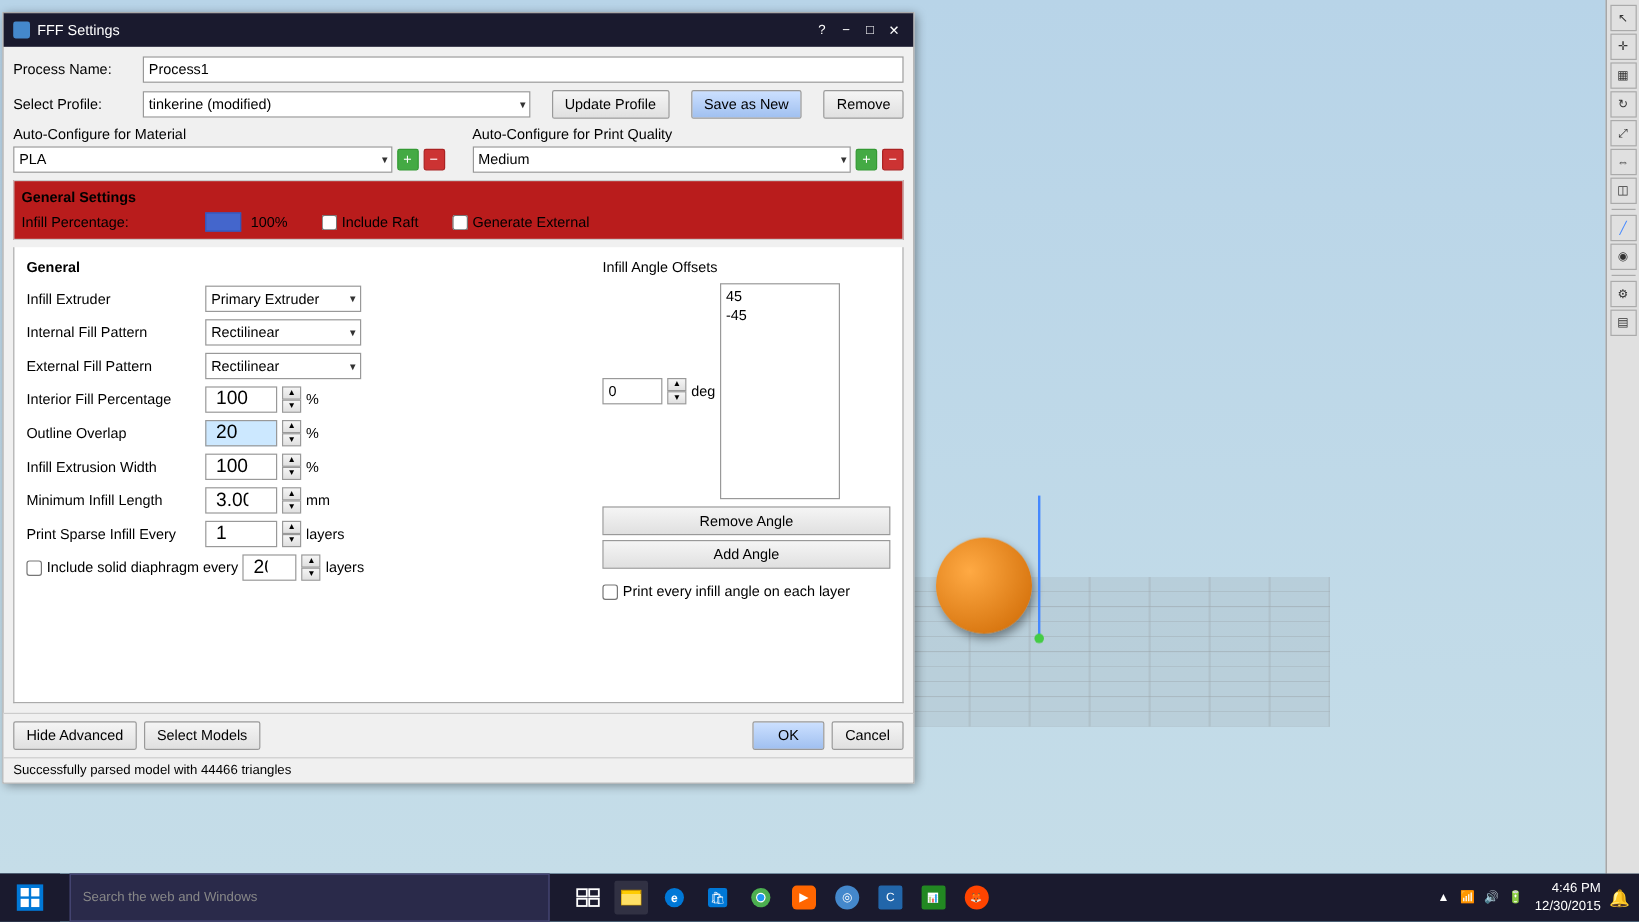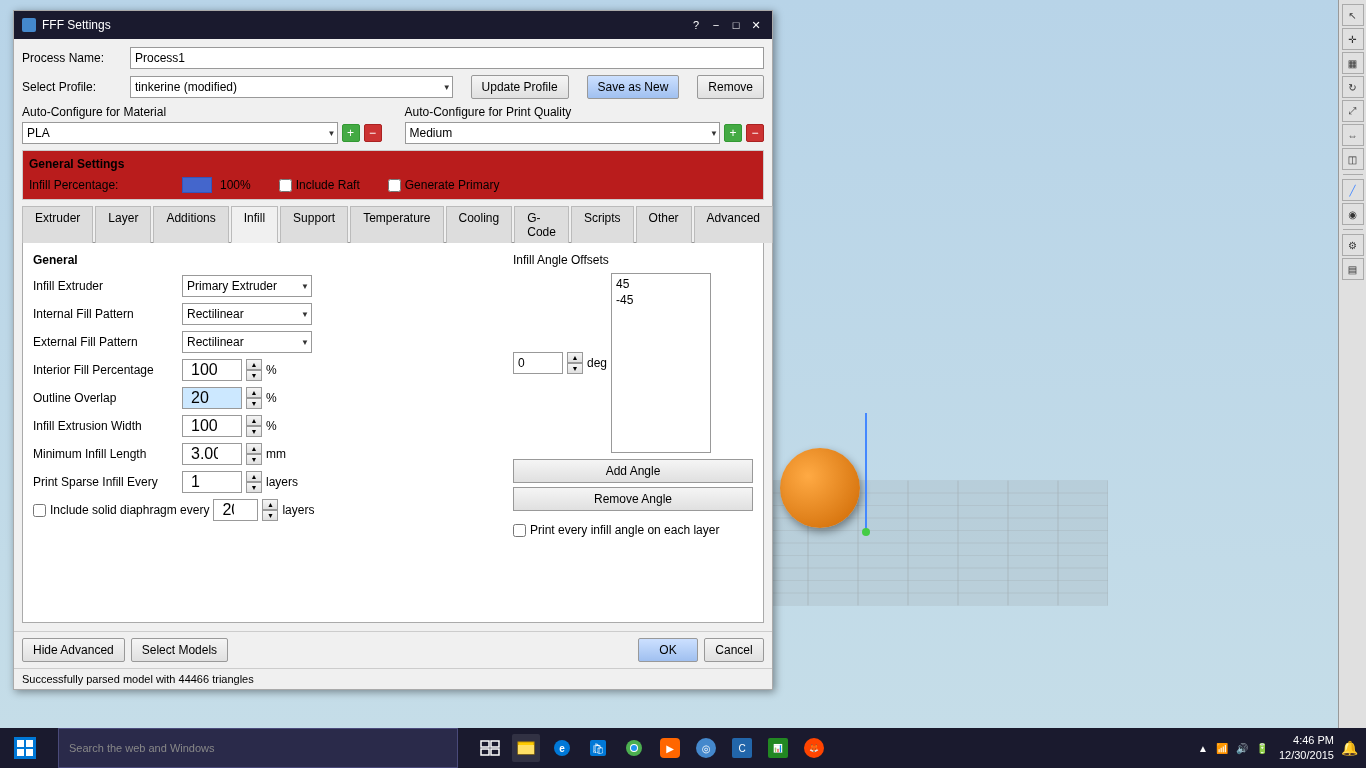--- a/index.html
+++ b/index.html
@@ -10,21 +10,21 @@
 
     
     .viewport { position: absolute; top: 0; left: 0; right: 0; bottom: 40px; background: linear-gradient(180deg, #b8d4e8 0%, #c5dde8 100%); overflow: hidden; }
 
     
     .right-toolbar { position: absolute; right: 0; top: 0; bottom: 40px; width: 28px; background: #e0e0e0; border-left: 1px solid #999; display: flex; flex-direction: column; align-items: center; padding: 4px 0; gap: 2px; z-index: 10; }
     .toolbar-btn { width: 22px; height: 22px; background: #e0e0e0; border: 1px solid #aaa; display: flex; align-items: center; justify-content: center; cursor: pointer; font-size: 10px; color: #333; }
     .toolbar-separator { width: 20px; height: 1px; background: #aaa; margin: 2px 0; }
 
     
-    .dialog { position: absolute; top: 10px; left: 13px; width: 760px; background: #f0f0f0; border: 1px solid #aaa; box-shadow: 2px 2px 8px rgba(0,0,0,0.4); z-index: 100; }
+    .dialog { position: absolute; top: 10px; left: 2px; width: 760px; background: #f0f0f0; border: 1px solid #aaa; box-shadow: 2px 2px 8px rgba(0,0,0,0.4); z-index: 100; }
     .dialog-titlebar { background: #1a1a2e; color: white; padding: 4px 8px; display: flex; align-items: center; justify-content: space-between; height: 28px; }
     .dialog-titlebar-left { display: flex; align-items: center; gap: 6px; }
     .dialog-titlebar-icon { width: 14px; height: 14px; background: #4488cc; border-radius: 2px; }
     .dialog-titlebar-title { font-size: 12px; color: white; }
     .dialog-titlebar-controls { display: flex; gap: 4px; }
     .title-btn { width: 16px; height: 16px; background: transparent; border: none; color: white; cursor: pointer; font-size: 11px; display: flex; align-items: center; justify-content: center; }
 
     .dialog-body { padding: 8px; }
 
     
@@ -248,38 +248,25 @@
         <div class="infill-row">
           <span class="field-label">Infill Percentage:</span>
           <div class="infill-bar"></div>
           <span class="infill-percent">100%</span>
           <div style="display:flex;align-items:center;gap:4px;margin-left:20px">
             <input type="checkbox" style="">
             <label class="checkbox-label">Include Raft</label>
           </div>
           <div style="display:flex;align-items:center;gap:4px;margin-left:20px">
             <input type="checkbox" style="">
-            <label class="checkbox-label">Generate Primary</label>
+            <label class="checkbox-label">Generate External</label>
           </div>
         </div>
       </div>
 
-      <div class="tabs-container">
-        <div class="tab">Extruder</div>
-        <div class="tab">Layer</div>
-        <div class="tab">Additions</div>
-        <div class="tab active">Infill</div>
-        <div class="tab">Support</div>
-        <div class="tab">Temperature</div>
-        <div class="tab">Cooling</div>
-        <div class="tab">G-Code</div>
-        <div class="tab">Scripts</div>
-        <div class="tab">Other</div>
-        <div class="tab">Advanced</div>
-      </div>
 
       <div class="tab-content">
         <div class="tab-content-inner">
 
           <div class="tab-left">
             <div class="section-title">General</div>
 
             <div class="field-row">
               <span class="field-label">Infill Extruder</span>
               <div class="dropdown-wrapper">
@@ -383,22 +370,22 @@
               </div>
               <span>deg</span>
 
               <div class="angle-list">
                 <div class="angle-list-item">45</div>
                 <div class="angle-list-item">-45</div>
               </div>
             </div>
 
             <div class="angle-buttons">
+              <button class="angle-btn">Remove Angle</button>
               <button class="angle-btn">Add Angle</button>
-              <button class="angle-btn">Remove Angle</button>
             </div>
 
             <div class="checkbox-field-row" style="margin-top:12px">
               <input type="checkbox" class="field-checkbox" style="">
               <span>Print every infill angle on each layer</span>
             </div>
           </div>
         </div>
       </div>
 

